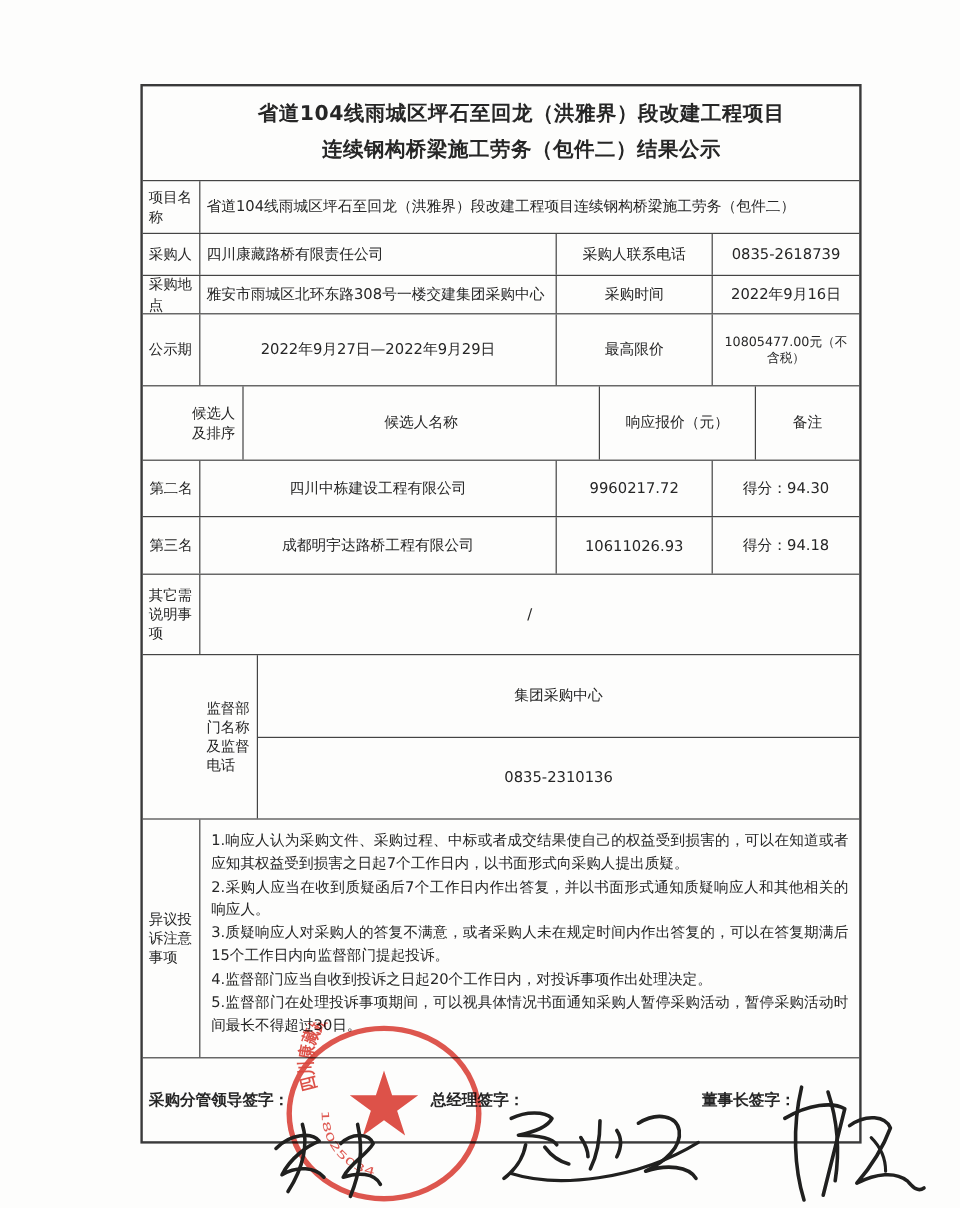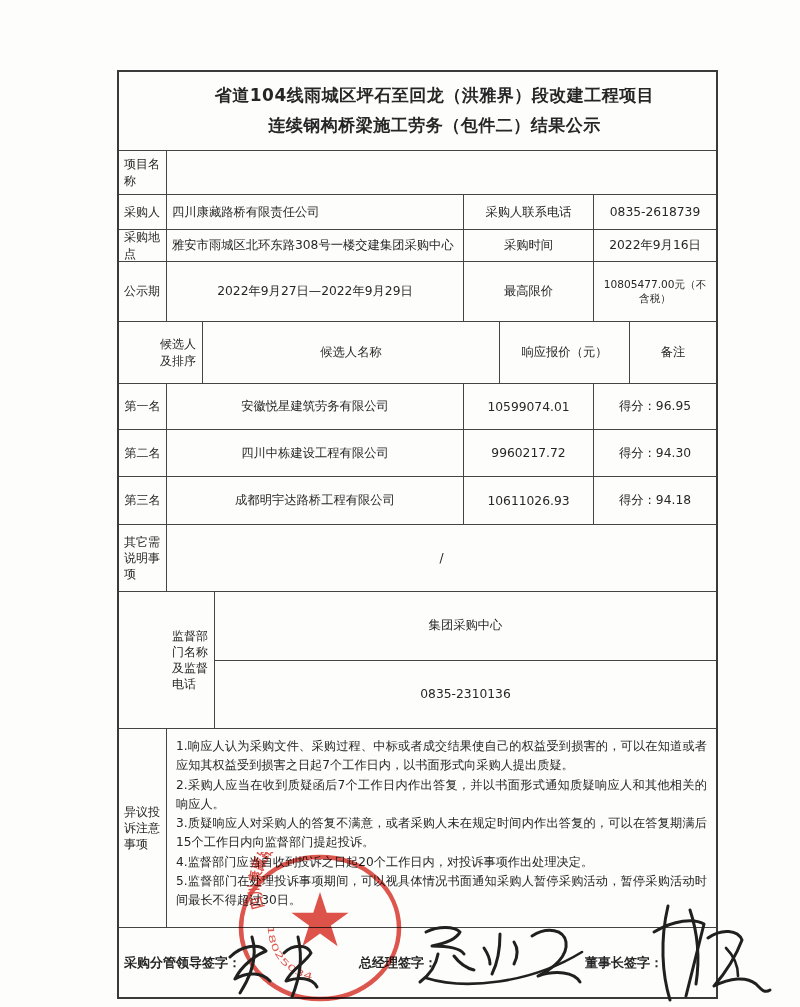--- a/index.html
+++ b/index.html
@@ -66,20 +66,21 @@
 
     <div class="row r-title">
       <div class="title-box">
         <div>省道104线雨城区坪石至回龙（洪雅界）段改建工程项目</div>
         <div>连续钢构桥梁施工劳务（包件二）结果公示</div>
       </div>
     </div>
 
     <div class="row r-project">
       <div class="cell c1">项目名称</div>
+      <div class="cell cmerge fs12">省道104线雨城区坪石至回龙（洪雅界）段改建工程项目连续钢构桥梁施工劳务（包件二）</div>
     </div>
 
     <div class="row r-purchaser">
       <div class="cell c1">采购人</div>
       <div class="cell c2 fs12">四川康藏路桥有限责任公司</div>
       <div class="cell c3 fs12">采购人联系电话</div>
       <div class="cell c4 fs12">0835-2618739</div>
     </div>
 
     <div class="row r-location">
@@ -96,26 +97,20 @@
       <div class="cell c4 fs11">10805477.00元（不含税）</div>
     </div>
 
     <div class="row r-candhead">
       <div class="cell c1">候选人及排序</div>
       <div class="cell c2 center fs12">候选人名称</div>
       <div class="cell c3 fs12">响应报价（元）</div>
       <div class="cell c4 fs12">备注</div>
     </div>
 
-    <div class="row r-cand1">
-      <div class="cell c1 center">第一名</div>
-      <div class="cell c2 center fs12">安徽悦星建筑劳务有限公司</div>
-      <div class="cell c3 fs12">10599074.01</div>
-      <div class="cell c4 fs12">得分：96.95</div>
-    </div>
 
     <div class="row r-cand2">
       <div class="cell c1 center">第二名</div>
       <div class="cell c2 center fs12">四川中栋建设工程有限公司</div>
       <div class="cell c3 fs12">9960217.72</div>
       <div class="cell c4 fs12">得分：94.30</div>
     </div>
 
     <div class="row r-cand3">
       <div class="cell c1 center">第三名</div>

